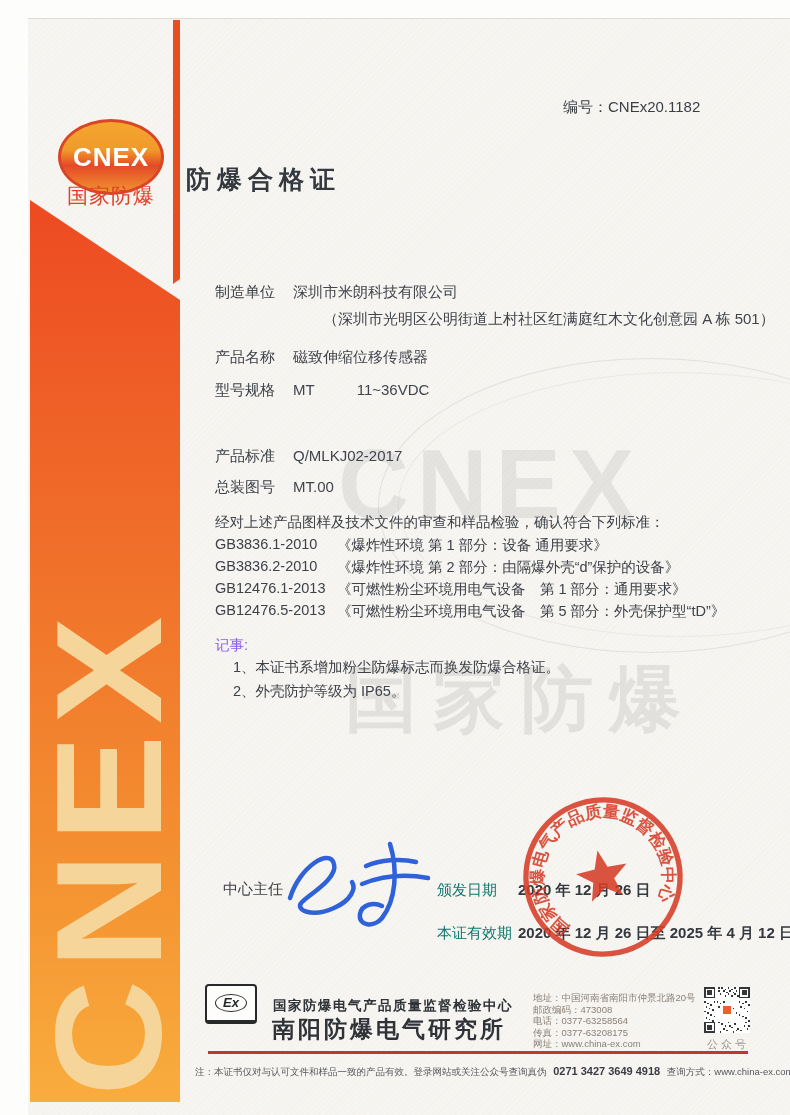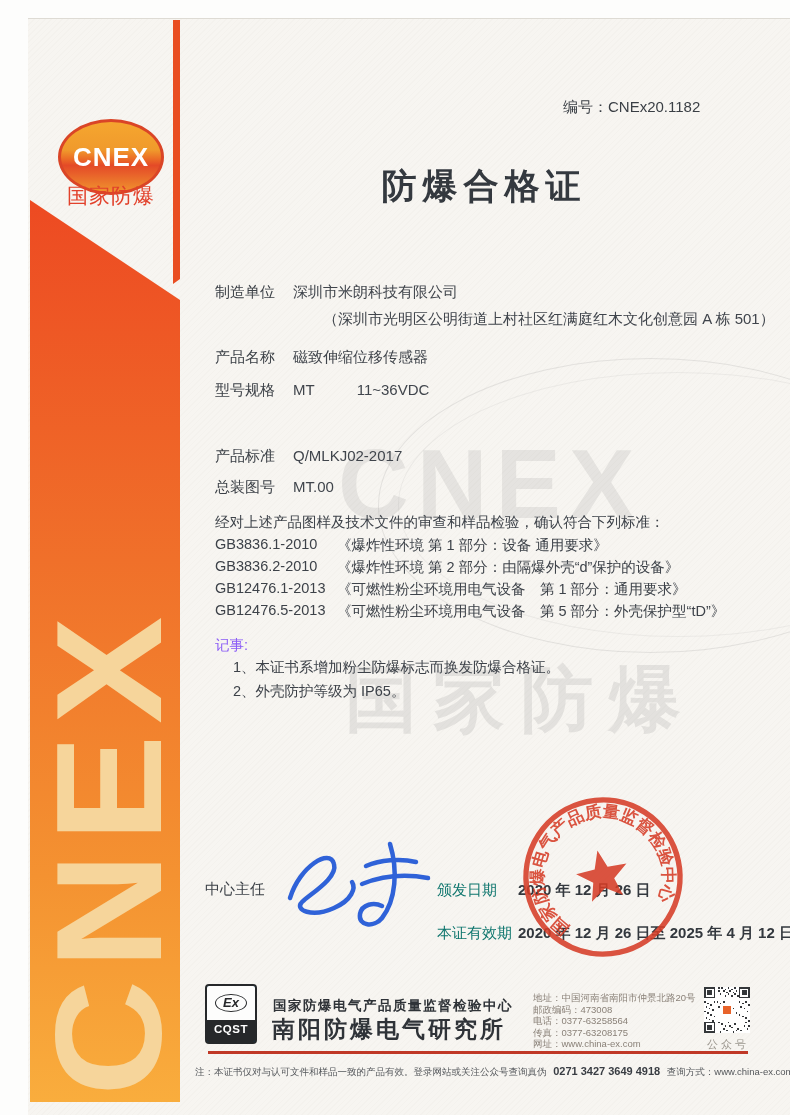--- a/index.html
+++ b/index.html
@@ -32,49 +32,49 @@
   
   .wm { position:absolute; color:rgba(122,122,122,0.14); font-weight:bold; white-space:nowrap; z-index:0; }
   .wm-cnex { left:338px; top:428px; font-size:98px; letter-spacing:8px; }
   .wm-gj { left:345px; top:652px; font-size:72px; letter-spacing:16px; color:rgba(122,122,122,0.16); }
   .wm-ellipse { position:absolute; border:1.5px solid rgba(140,140,140,0.18); border-radius:50%; z-index:0; }
   .wm-e1 { left:378px; top:358px; width:545px; height:295px; }
   .wm-e2 { left:398px; top:372px; width:560px; height:265px; border-color:rgba(140,140,140,0.10); }
 
   
   .cert-no { position:absolute; left:563px; top:90px; font-size:15px; color:#3a3f45; z-index:1;margin-top:8px; }
-  .cert-title { position:absolute; left:194px; top:163px; width:580px; text-align:center;
-    font-size:35px; font-weight:bold; color:#34393f; letter-spacing:6px; z-index:1; }
+  .cert-title { position:absolute; left:186px; top:163px; width:580px; text-align:left;
+    font-size:25px; font-weight:bold; color:#34393f; letter-spacing:6px; z-index:1; }
 
   
   .frow { position:absolute; left:215px; display:flex; font-size:15px; color:#3d4249; z-index:1; white-space:nowrap; }
   .flabel { width:78px; flex:none; color:#3c4147; }
   .fvalue { color:#40454c; }
   .fextra { margin-left:42px; }
   .addr2 { position:absolute; left:296px; font-size:15px; color:#40454c; z-index:1; white-space:nowrap;margin-left:27px; }
 
   
   .std-intro { position:absolute; left:215px; top:513px; font-size:14.5px; color:#3d4249; z-index:1; }
   .std-row { position:absolute; left:215px; display:flex; font-size:14.5px; color:#3d4249; z-index:1; white-space:nowrap; }
   .std-code { width:122px; flex:none; }
 
   
   .notes-head { position:absolute; left:215px; top:636px; font-size:14.5px; color:#8b5cf6; z-index:1; }
   .note-item { position:absolute; left:233px; font-size:14.5px; color:#3d4249; z-index:1; white-space:nowrap; }
 
   
-  .sign-label { position:absolute; left:205px; top:880px; font-size:15px; color:#3c4147; z-index:1; }
+  .sign-label { position:absolute; left:223px; top:880px; font-size:15px; color:#3c4147; z-index:1; }
   .date-label { position:absolute; font-size:15px; color:#0f766e; z-index:1;text-align:center; }
   .date-value { position:absolute; font-size:15px; color:#33383e; z-index:1; white-space:nowrap;font-weight:bold; }
   .signature { position:absolute; left:282px; top:836px; z-index:2; }
   .stamp { position:absolute; left:518px; top:792px; width:170px; height:170px; z-index:3;
     opacity:0.87; transform:rotate(-12deg); }
 
   
-  .cqst-logo { position:absolute; left:205px; top:984px; width:52px; height:60px;
+  .cqst-logo { position:absolute; left:205px; top:984px; width:52px; height:40px;
     border:2px solid #26282a; border-radius:4px; overflow:hidden; background:#0c4a6e; z-index:1; }
   .cqst-top { height:34px; display:flex; align-items:center; justify-content:center; background:#fdfdfc; }
   .ex-oval { display:inline-block; border:1.5px solid #26282a; border-radius:50%; padding:0 7px 1px 7px;
     font-size:13px; font-weight:bold; font-style:italic; color:#26282a; }
   .cqst-bottom { height:100%; background:#26282a; color:#ffffff; text-align:center;
     font-size:11.5px; font-weight:bold; letter-spacing:0.5px; padding-top:3px; }
   .org1 { position:absolute; left:273px; top:997px; font-size:13.5px; font-weight:bold;
     color:#2f3338; letter-spacing:1.5px; z-index:1; }
   .org2 { position:absolute; left:272px; top:1014px; font-size:23px; font-weight:bold;
     color:#2f3338; letter-spacing:3px; z-index:1; }

